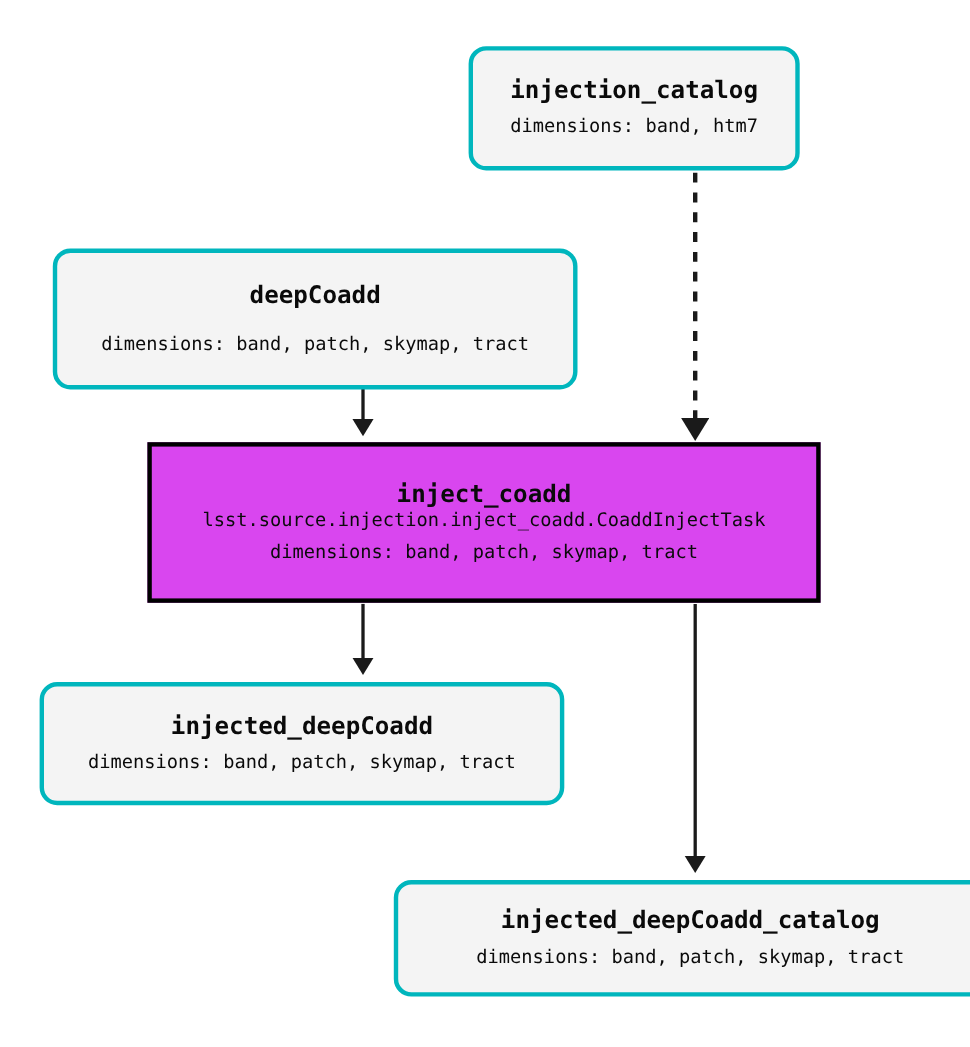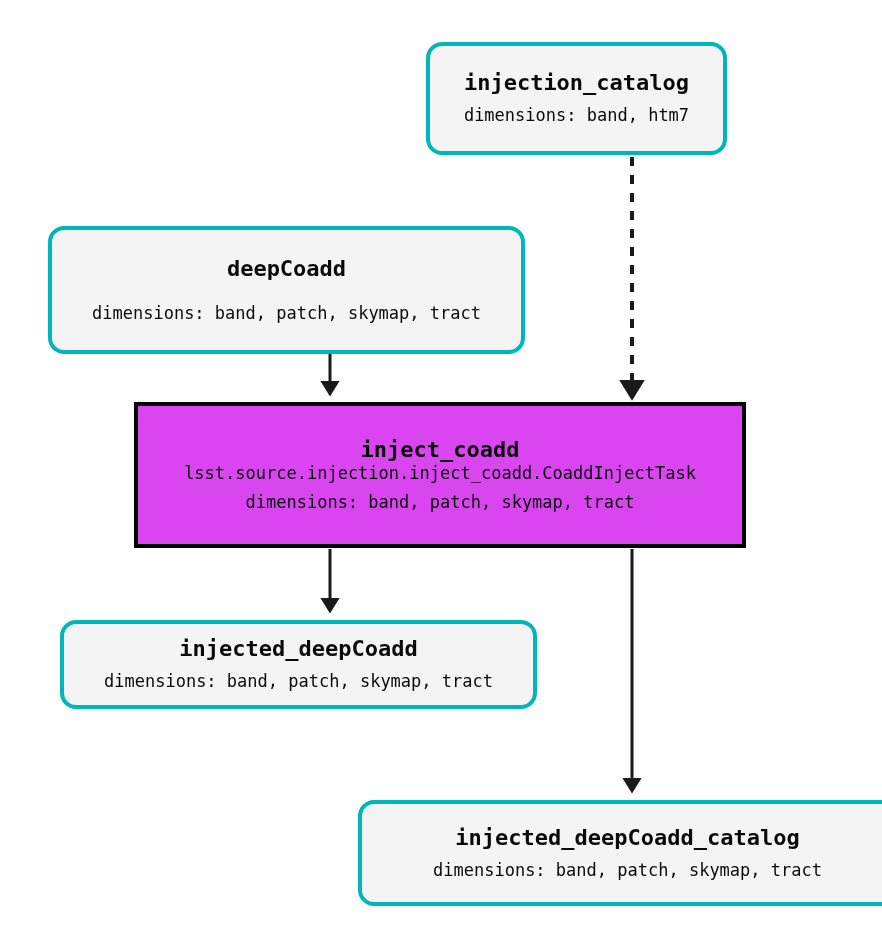--- a/index.html
+++ b/index.html
@@ -125,21 +125,21 @@
 
   <div class="node task" style="left:134px; top:402px; width:612px; height:146px;">
     <div class="node-title">inject_coadd</div>
     <div class="node-class">lsst.source.injection.inject_coadd.CoaddInjectTask</div>
     <div class="node-dims">
       <span class="dims-label">dimensions:</span>
       <span>band, patch, skymap, tract</span>
     </div>
   </div>
 
-  <div class="node dataset" style="left:60px; top:620px; width:477px; height:89px;">
+  <div class="node dataset" style="left:36px; top:620px; width:477px; height:112px;">
     <div class="node-title">injected_deepCoadd</div>
     <div class="node-dims">
       <span class="dims-label">dimensions:</span>
       <span>band, patch, skymap, tract</span>
     </div>
   </div>
 
   <div class="node dataset" style="left:358px; top:800px; width:539px; height:106px;">
     <div class="node-title">injected_deepCoadd_catalog</div>
     <div class="node-dims">

